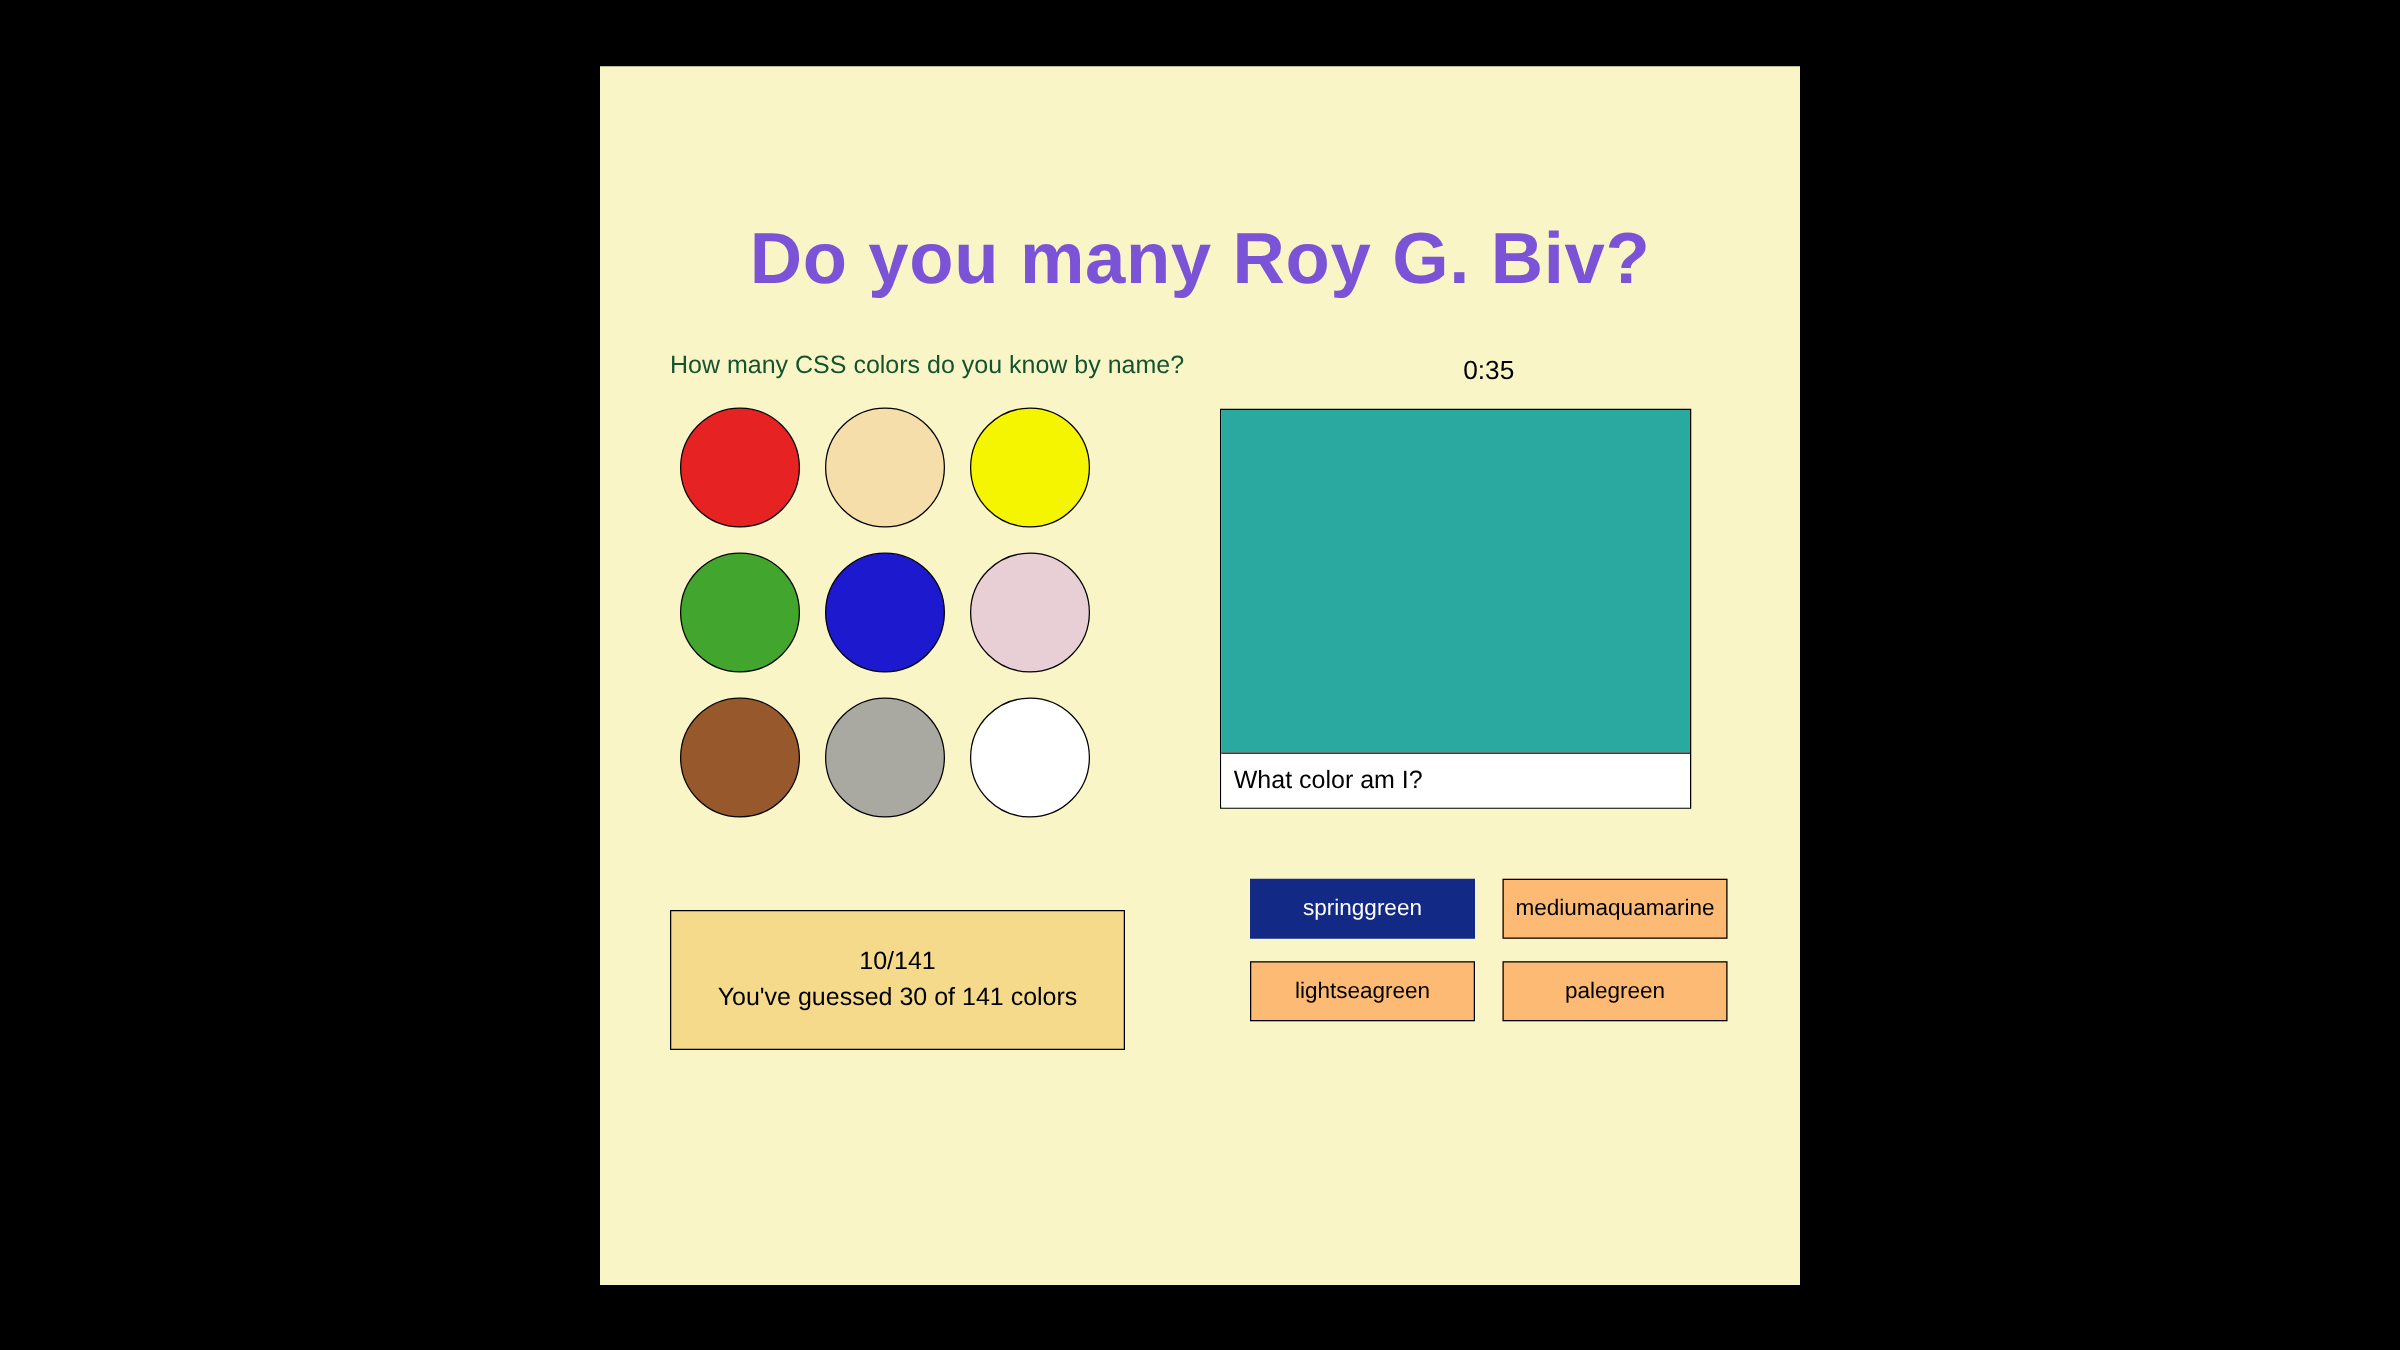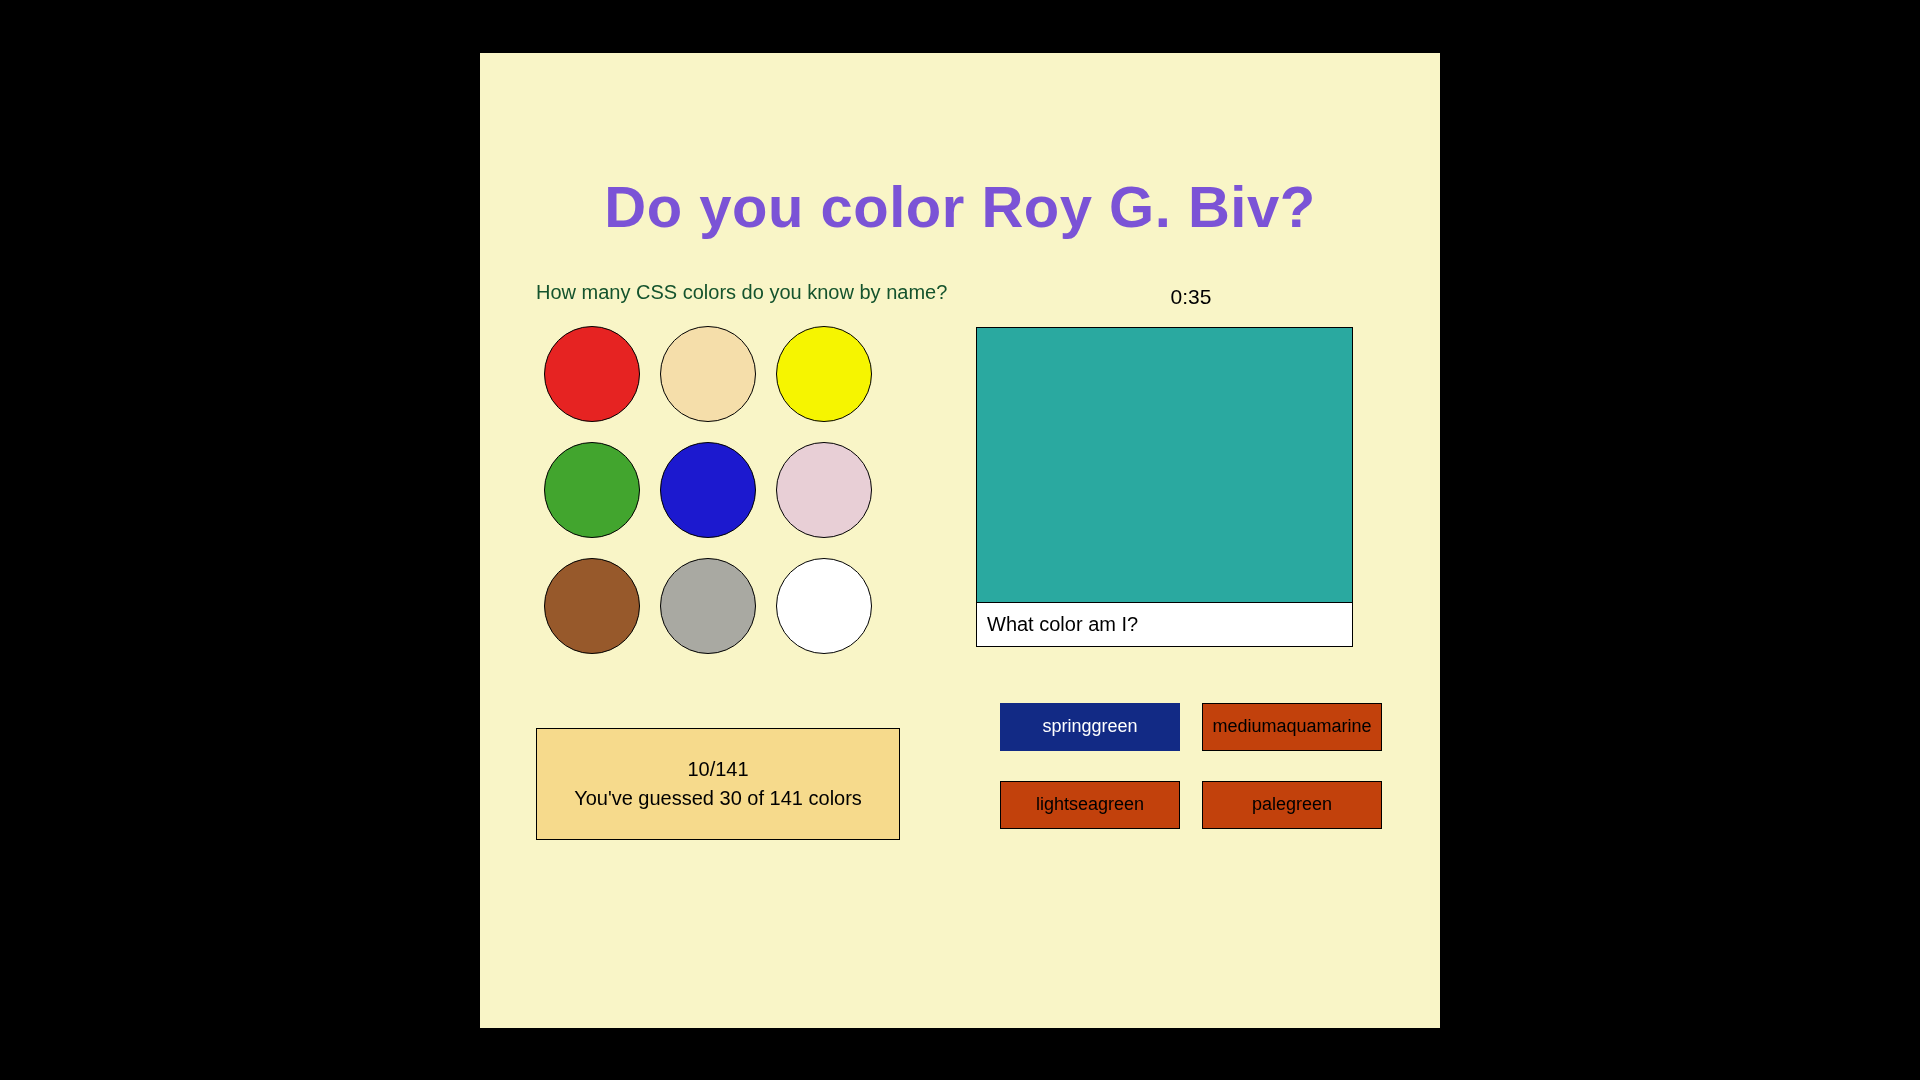--- a/index.html
+++ b/index.html
@@ -81,46 +81,46 @@
       padding: 10px 10px;
       font-size: 20px;
     }
 
     
     .answers {
       margin: 56px auto 0;
       display: grid;
       grid-template-columns: repeat(2, 180px);
       grid-template-rows: repeat(2, 48px);
-      gap: 30px 22px;
+      gap: 18px 22px;
       justify-content: center;
     }
     .answer {
       display: flex;
       align-items: center;
       justify-content: center;
-      background: #c2410c;
+      background: #fdba74;
       border: 1px solid #000;
       font-size: 18px;
       color: #000;
       cursor: pointer;
       user-select: none;
     }
     .answer.selected {
       background: #122a85;
       color: #fff;
       border: 0;
     }
   </style>
 </head>
 <body>
 
 <div class="card">
 
-  <h1 class="title">Do you color Roy G. Biv?</h1>
+  <h1 class="title">Do you many Roy G. Biv?</h1>
 
   <div class="left">
     <div class="subtitle">How many CSS colors do you know by name?</div>
 
     <div class="swatches">
       <div class="circle" style="background:#e62322"></div>
       <div class="circle" style="background:#f5deaa"></div>
       <div class="circle" style="background:#f6f500"></div>
       <div class="circle" style="background:#42a52e"></div>
       <div class="circle" style="background:#1c19cf"></div>

